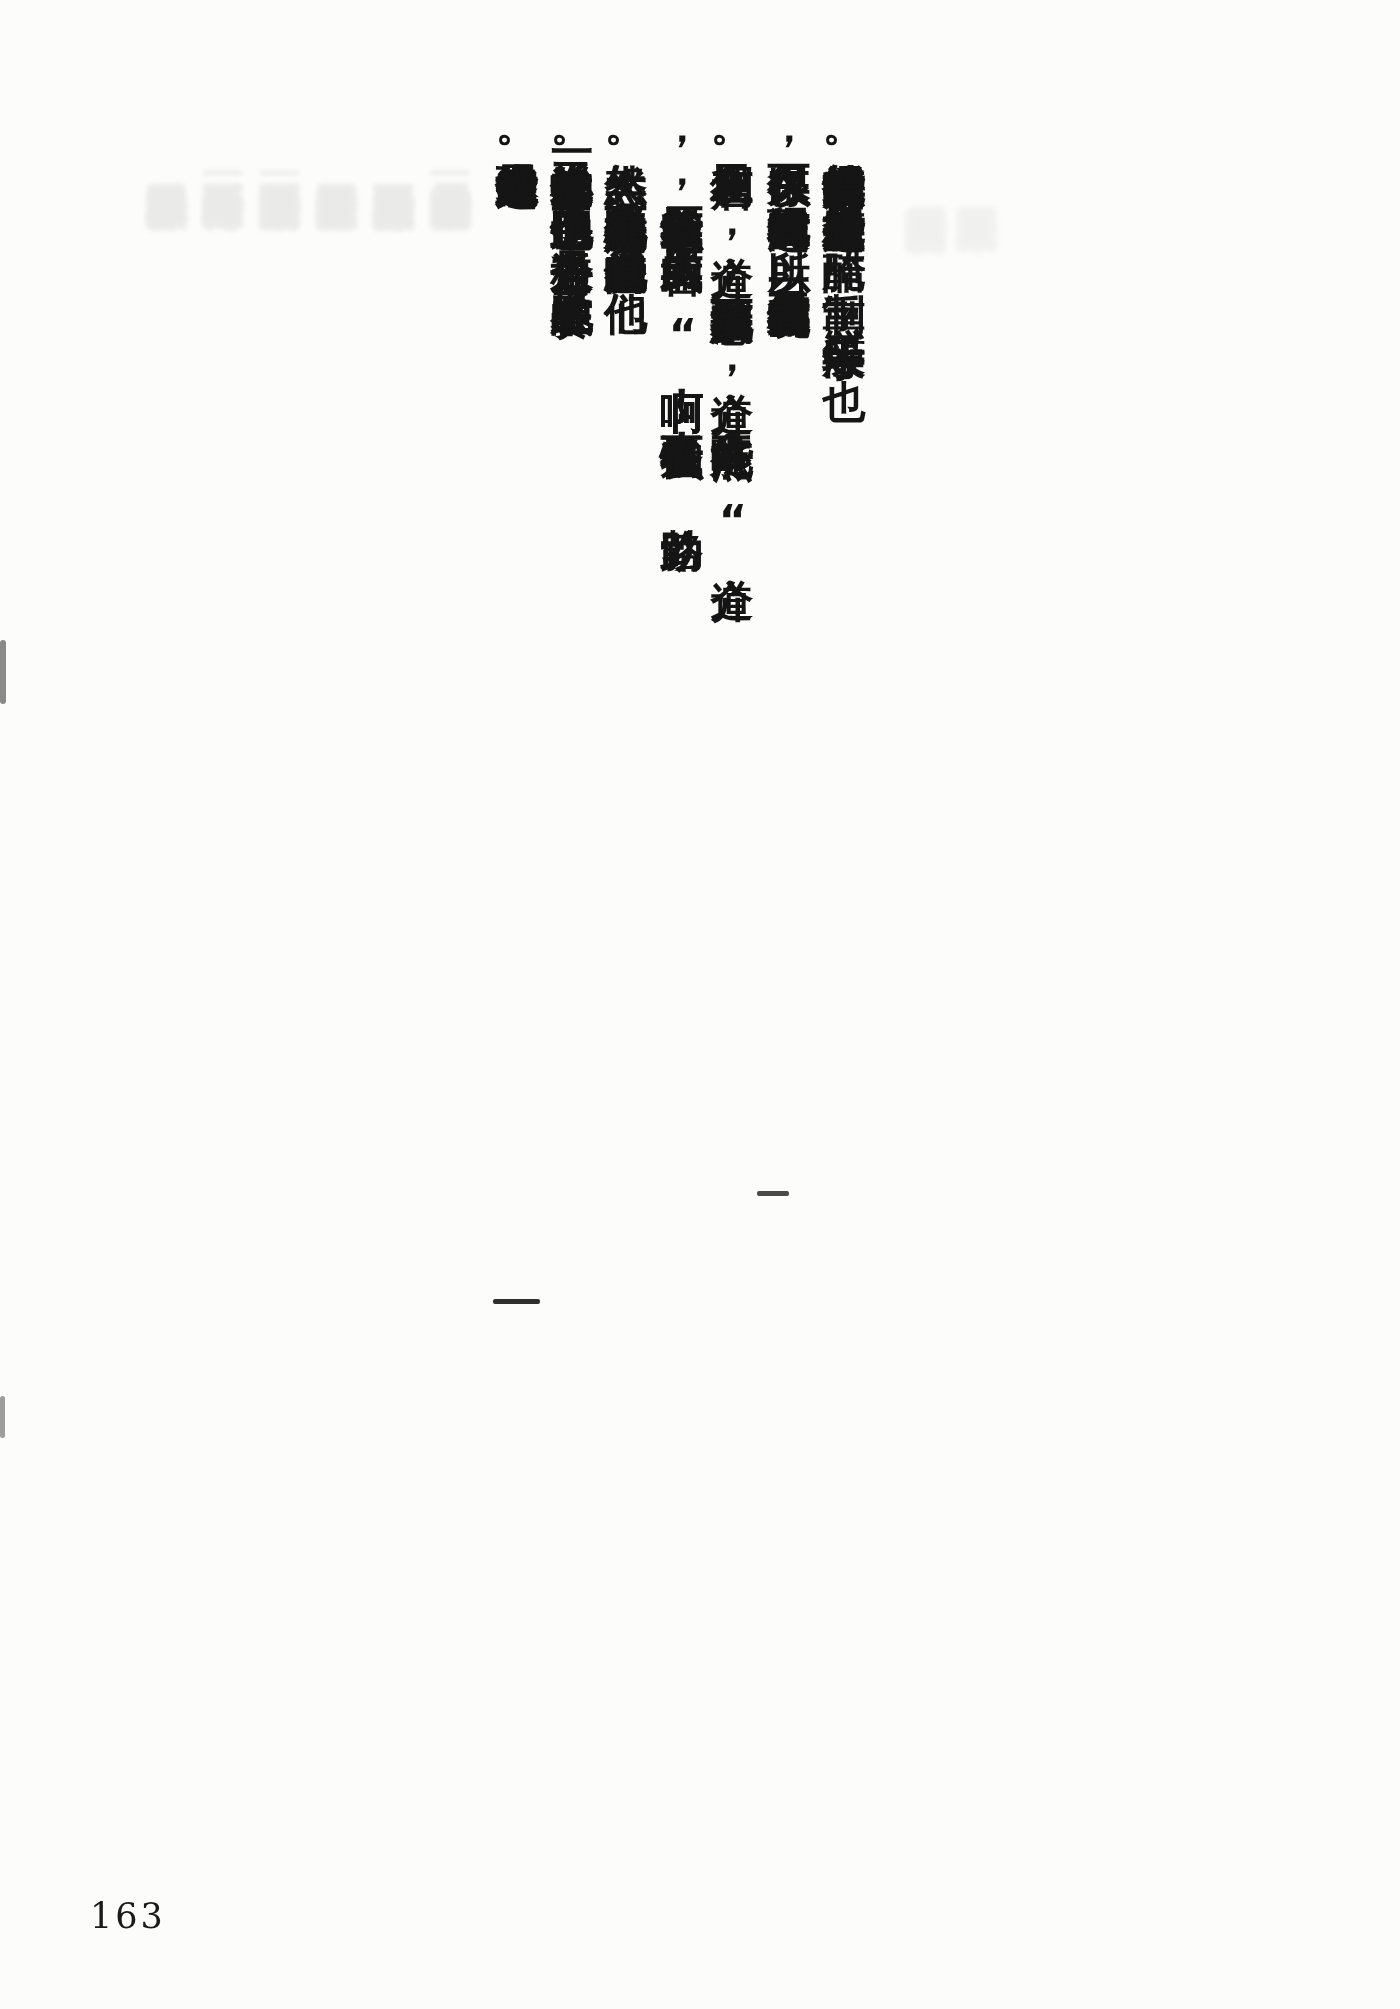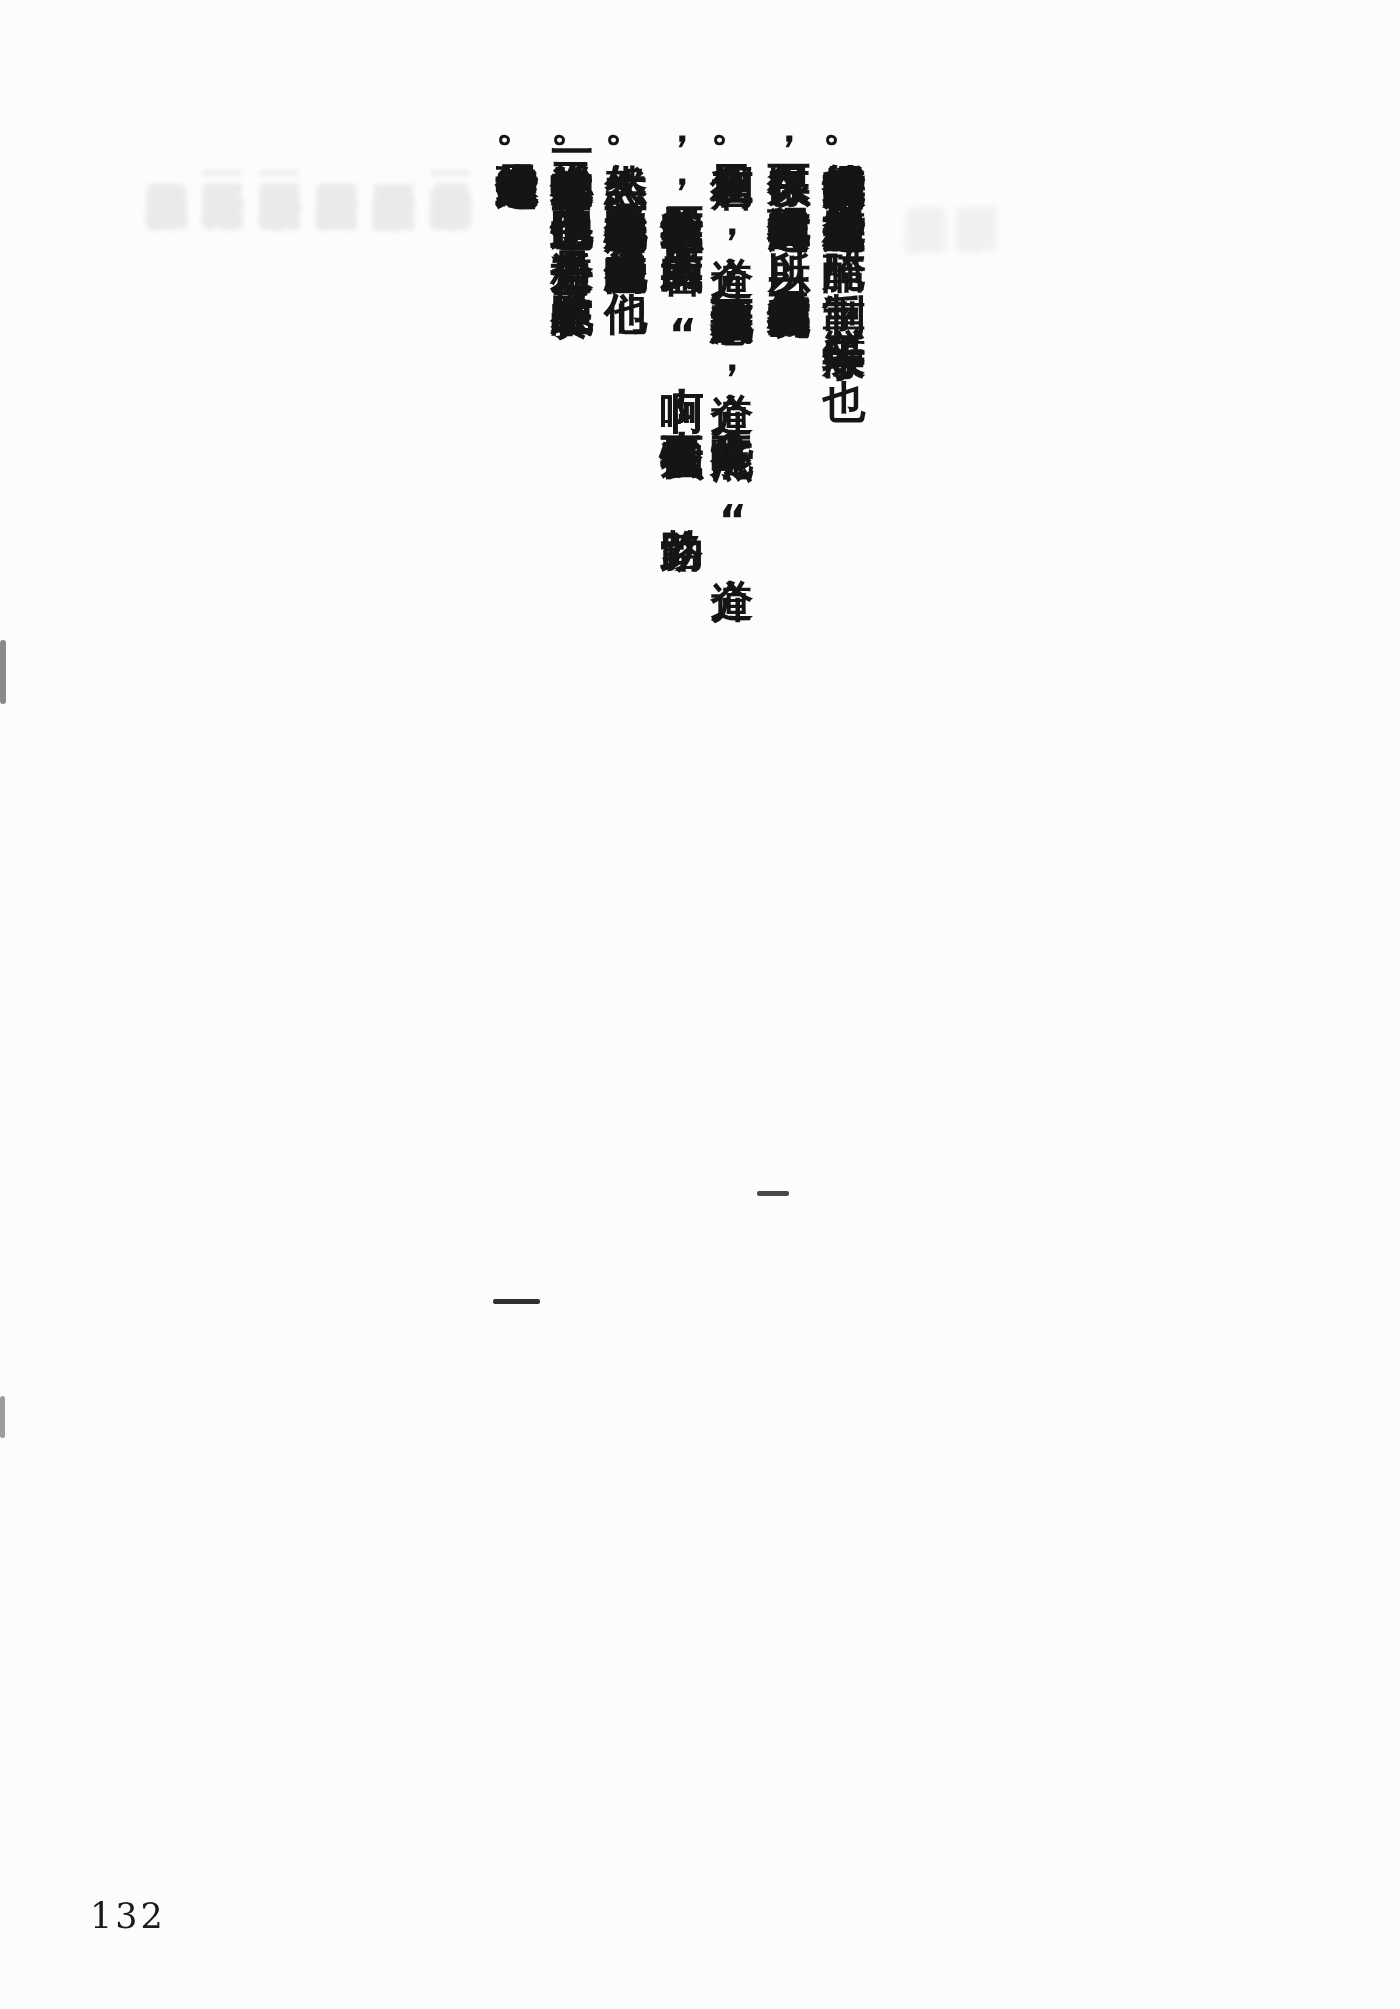--- a/index.html
+++ b/index.html
@@ -128,15 +128,15 @@
   <div class="vcol c6">就像小蜘蛛一样逃走了。路助再也追不上他们了。科介是个普通人，在赛跑中战胜了</div>
   <div class="vcol c7">这个世界上身体能力最强的人。</div>
 
   <div class="dash-main"></div>
 
   <div class="dash-small"></div>
 
   <div class="edge-speck-a"></div>
   <div class="edge-speck-b"></div>
 
-  <div class="pagenum">132</div>
+  <div class="pagenum">163</div>
 
 </div>
 
 </body></html>

